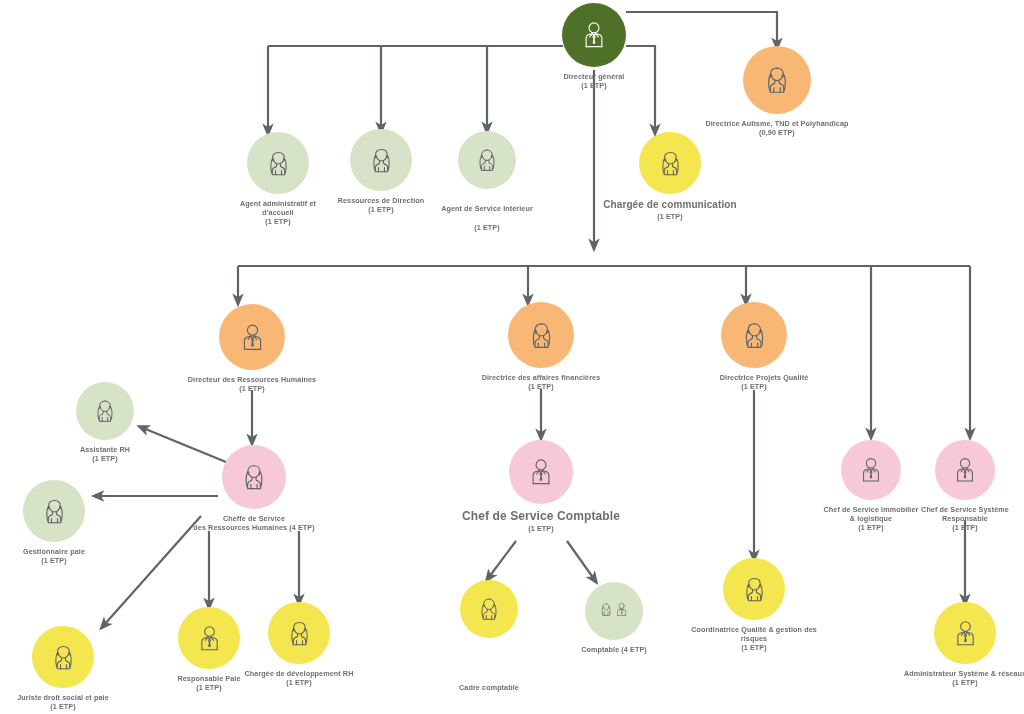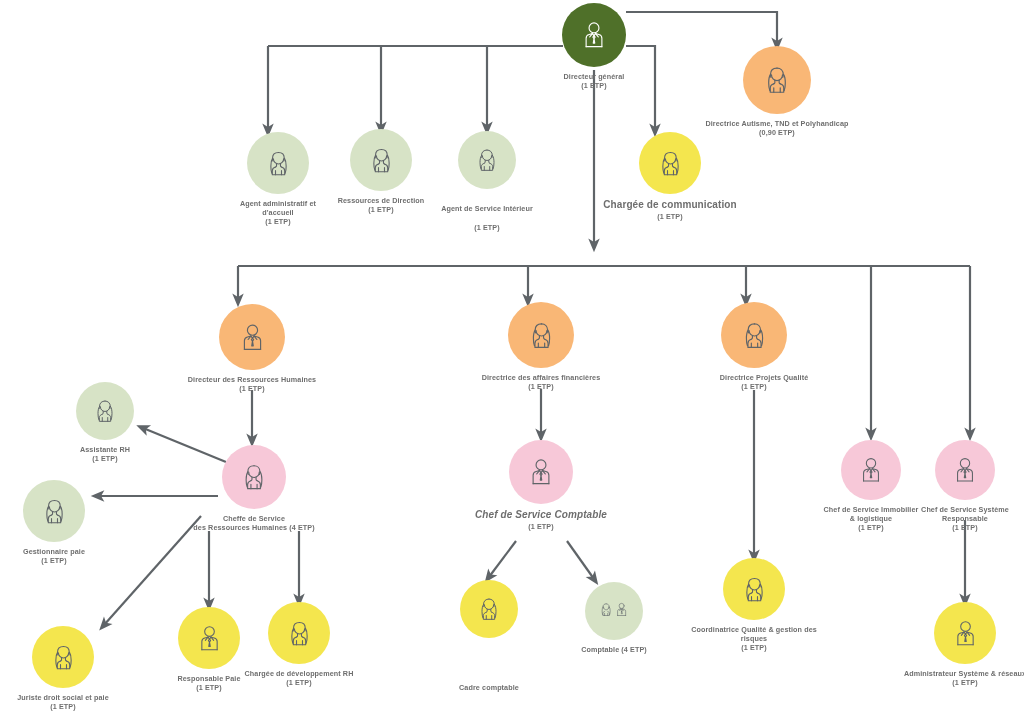--- a/index.html
+++ b/index.html
@@ -348,21 +348,21 @@
       <circle cx="24" cy="14.5" r="6.6"></circle>
       <path d="M13.5 39.5V28.2c0-2.4 1.6-4.3 4-4.9l4.4-1.1"></path>
       <path d="M34.5 39.5V28.2c0-2.4-1.6-4.3-4-4.9l-4.4-1.1"></path>
       <path d="M13.5 39.5h21"></path>
       <path d="M21.9 22.2l2.1 2.6 2.1-2.6"></path>
       <path d="M24 24.8l-1.5 2.1 1.5 1.7 1.5-1.7z"></path>
       <path d="M24 28.6l-1 6.2h2z"></path>
       <path d="M21.9 22.2l-3.6 4.4M26.1 22.2l3.6 4.4"></path>
     </svg>
         </div>
-        <div class="node-label" style="font-size: 10px; color: rgb(110, 110, 110); font-style: italic;">Chef de Service Comptable</div>
+        <div class="node-label" style="font-size: 12px; color: rgb(110, 110, 110);">Chef de Service Comptable</div>
         <div class="node-etp" style="font-size: 7.2px; color: rgb(110, 110, 110);">(1 ETP)</div>
       </div>
       <div class="node" style="left: 424px; top: 580px; width: 130px; gap: 40px;">
         <div class="bubble" style="width: 58px; height: 58px; background: rgb(244, 230, 78);">
           <svg class="person-svg" width="32" height="32" viewBox="0 0 48 48" fill="none" stroke="#5F6468" stroke-width="1.5" stroke-linecap="round" stroke-linejoin="round" xmlns="http://www.w3.org/2000/svg">
       <path d="M24 9c-5 0-8.2 3.2-8.2 8 0 1.4.2 2.5.5 3.6"></path>
       <path d="M17 17.5c0 4 3 7.2 7 7.2s7-3.2 7-7.2"></path>
       <path d="M31.3 20.6c.4-1.1.6-2.2.6-3.6 0-4.8-3.2-8-7.9-8"></path>
       <path d="M15.8 17c-1.5 2.2-2.3 6-2.3 10.6 0 4 .5 7.4 1.4 9.7"></path>
       <path d="M32.2 17c1.5 2.2 2.3 6 2.3 10.6 0 4 -.5 7.4-1.4 9.7"></path>

